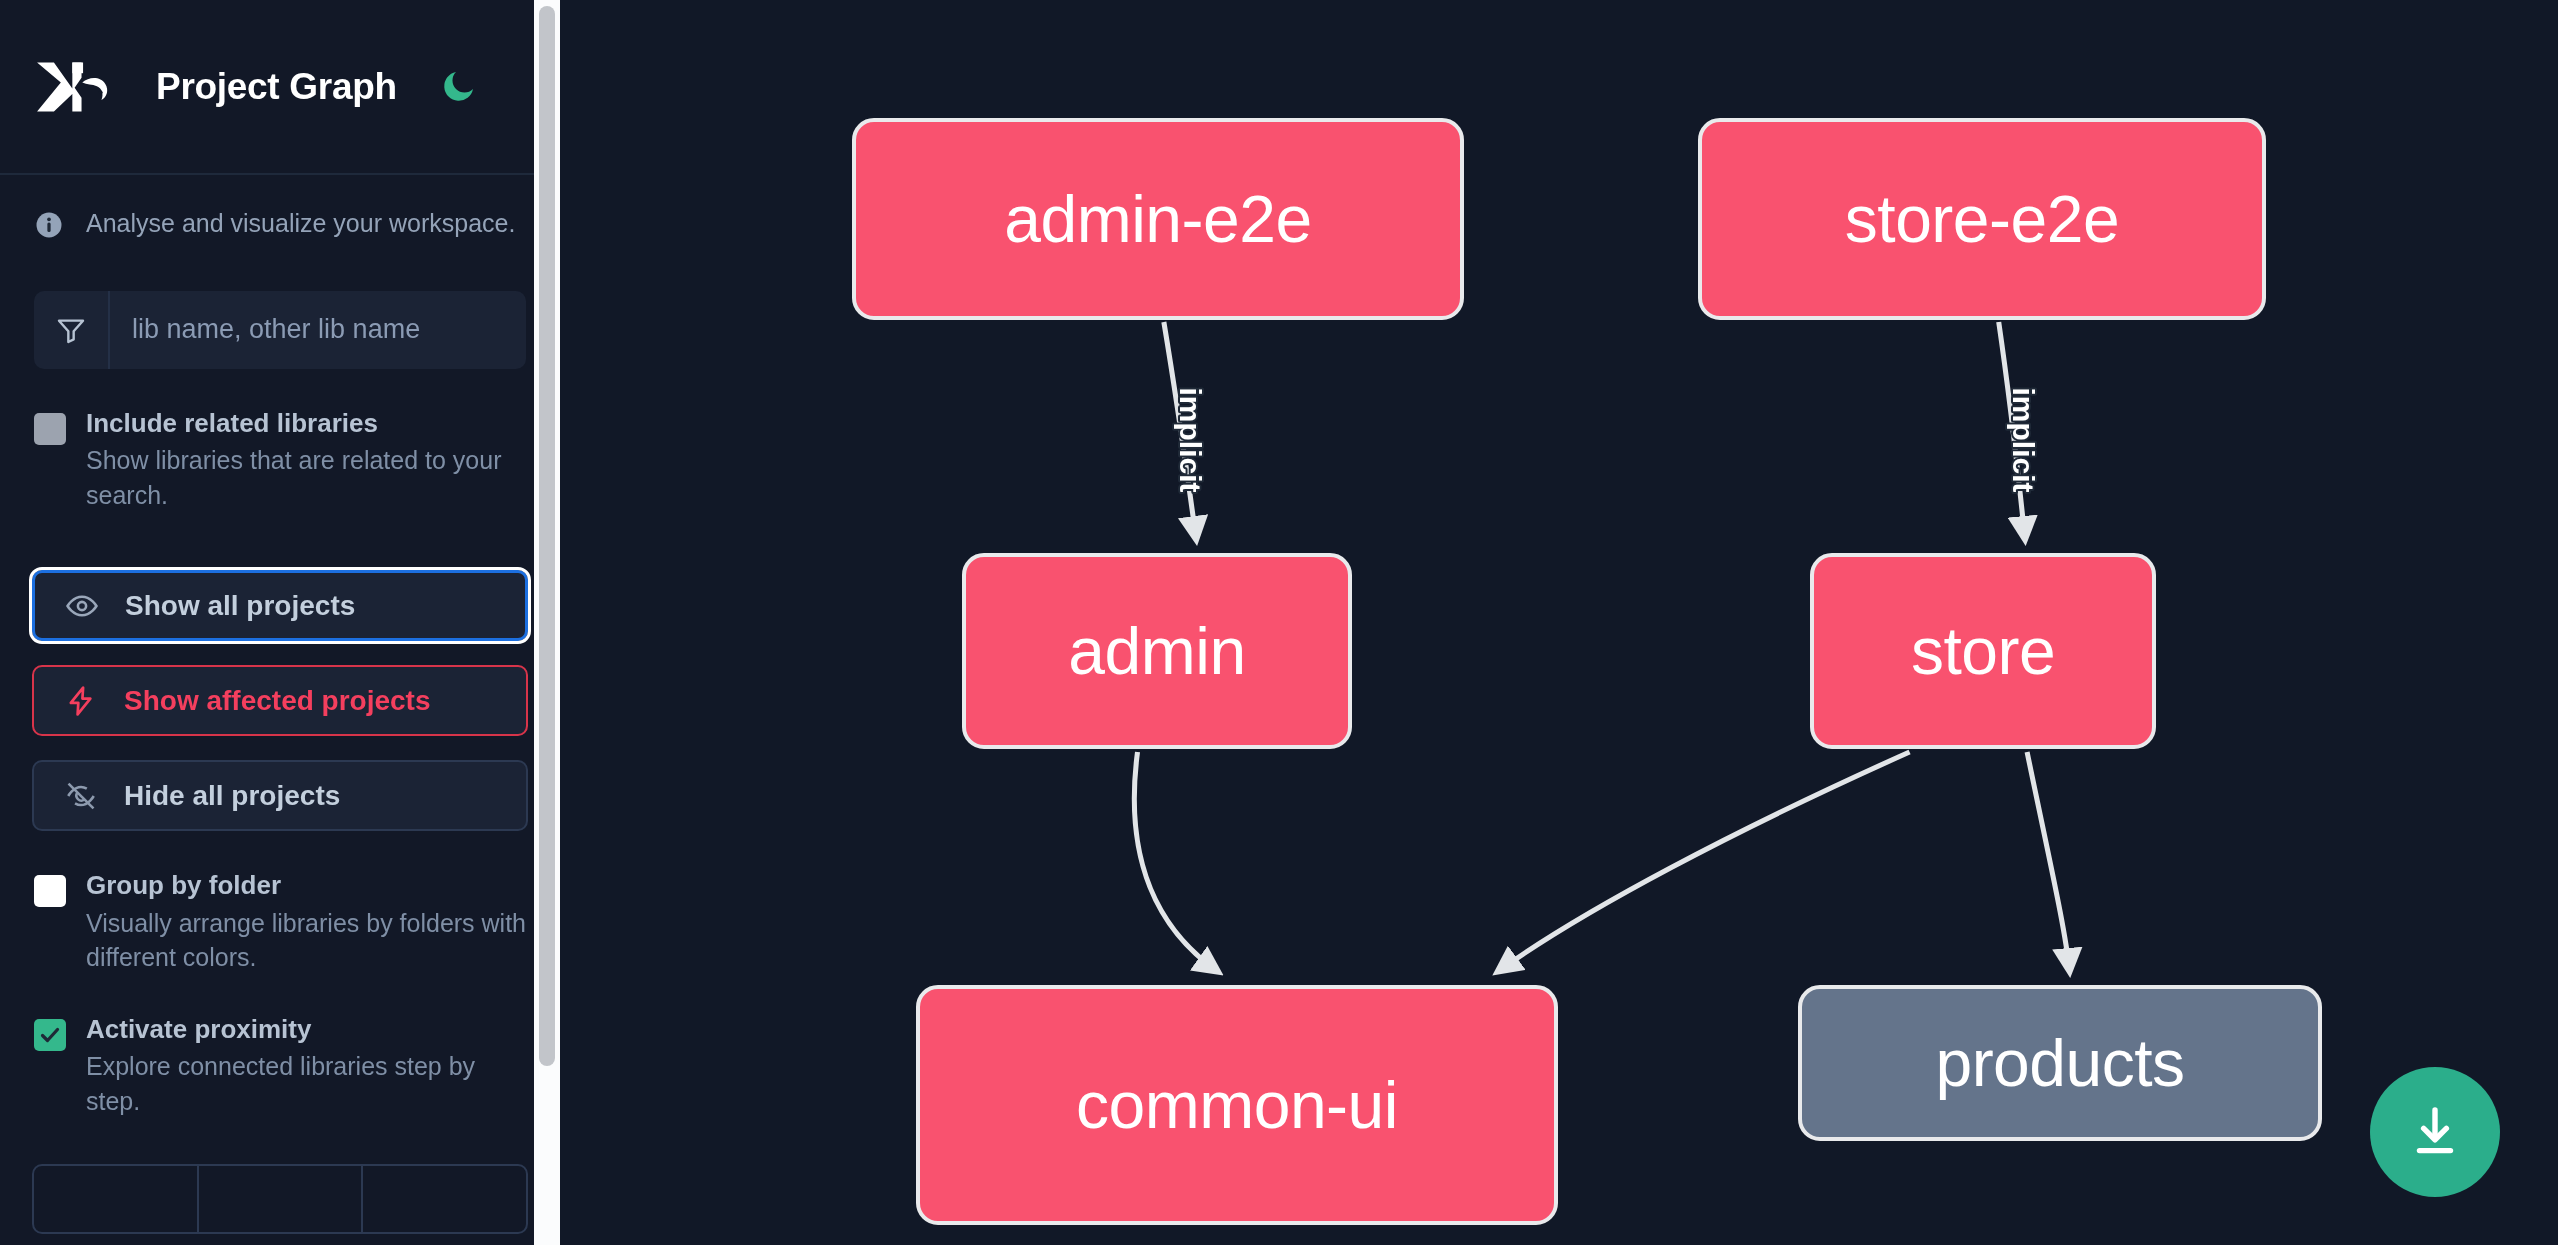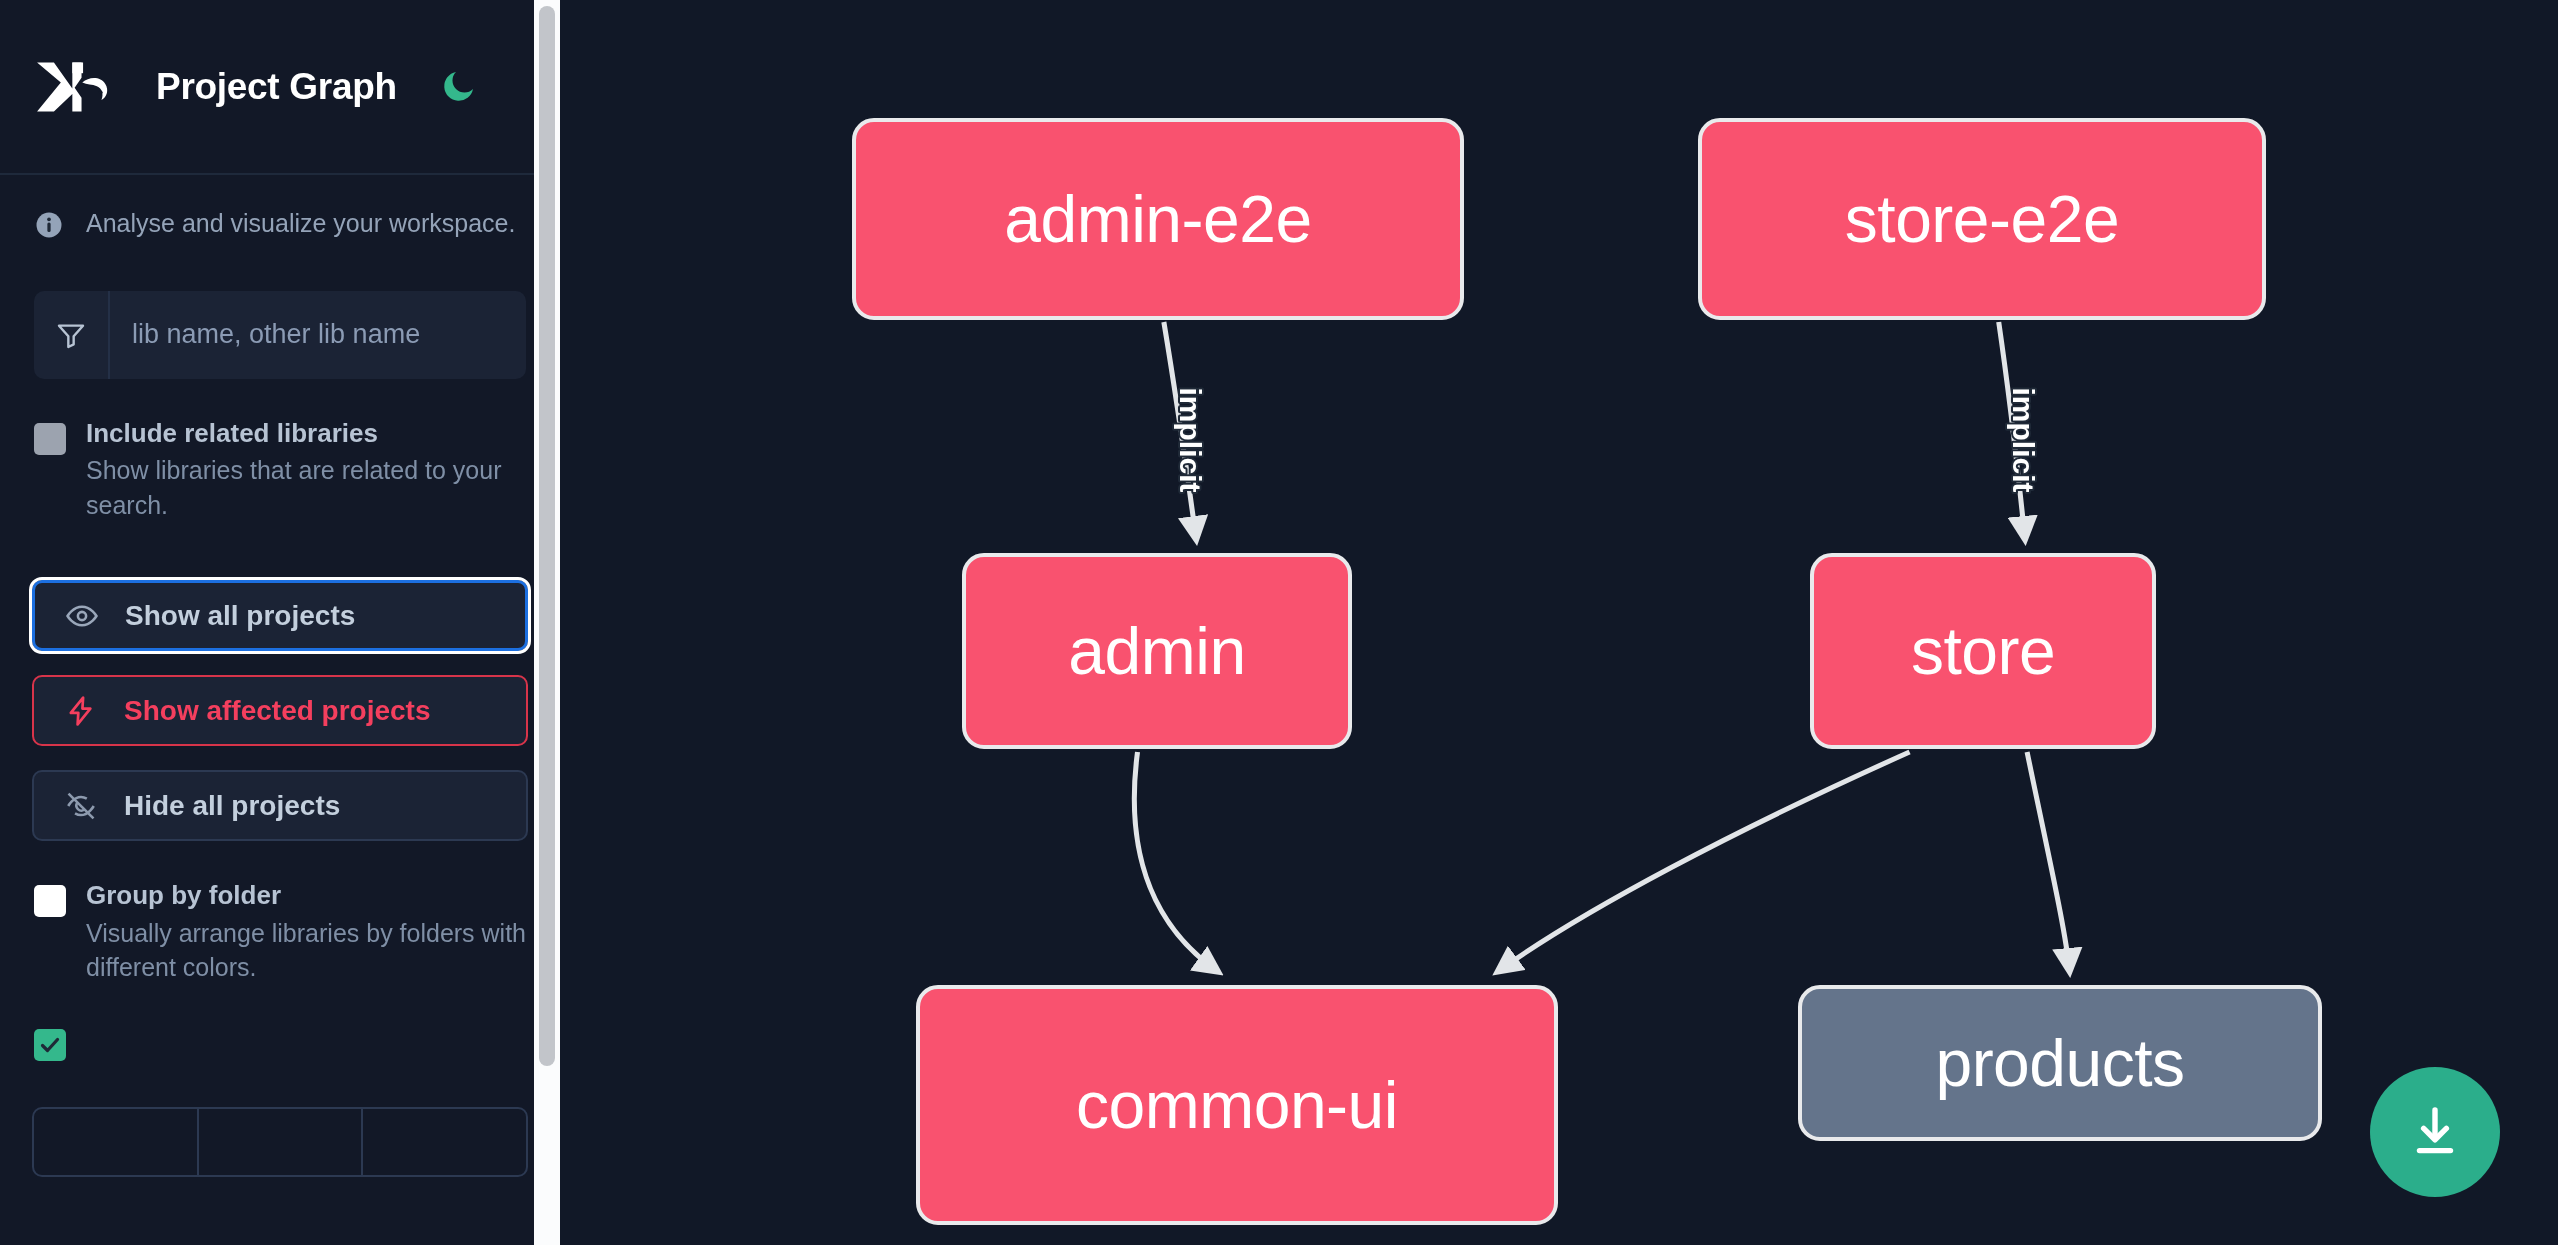--- a/index.html
+++ b/index.html
@@ -44,21 +44,21 @@
     padding: 32px 34px 0 34px;
     gap: 22px;
   }
   .info-icon { flex: 0 0 30px; width: 30px; height: 30px; margin-top: 3px; }
   .sb-info-text {
     font-size: 25px; color: #94a3b8; line-height: 1.35;
   }
 
   .sb-search {
     margin: 50px 34px 0 34px;
-    height: 88px;
+    height: 78px;
     background: #1b2335;
     border-radius: 10px;
     display: flex; align-items: stretch;
     overflow: hidden;
   }
   .sb-search .filter-btn {
     width: 76px; display: flex; align-items: center; justify-content: center;
     border-right: 2px solid #243047;
     cursor: pointer;
   }
@@ -254,20 +254,24 @@
           <div class="check-desc">Visually arrange libraries by folders with different colors.</div>
         </div>
       </div>
 
       <div class="check-row">
         <span class="cbox green">
           <svg viewBox="0 0 24 24" width="24" height="24" fill="none" stroke="#1f2937" stroke-width="3.2" stroke-linecap="round" stroke-linejoin="round">
             <path d="M4.5 12.5 9.5 17.5 19.5 6.5"></path>
           </svg>
         </span>
+        <div class="check-texts">
+          <div class="check-title">Activate proximity</div>
+          <div class="check-desc">Explore connected libraries step by step.</div>
+        </div>
       </div>
 
       <div class="seg-control">
         <div class="seg-item"></div>
         <div class="seg-item"></div>
         <div class="seg-item"></div>
       </div>
 
     </div>
 

